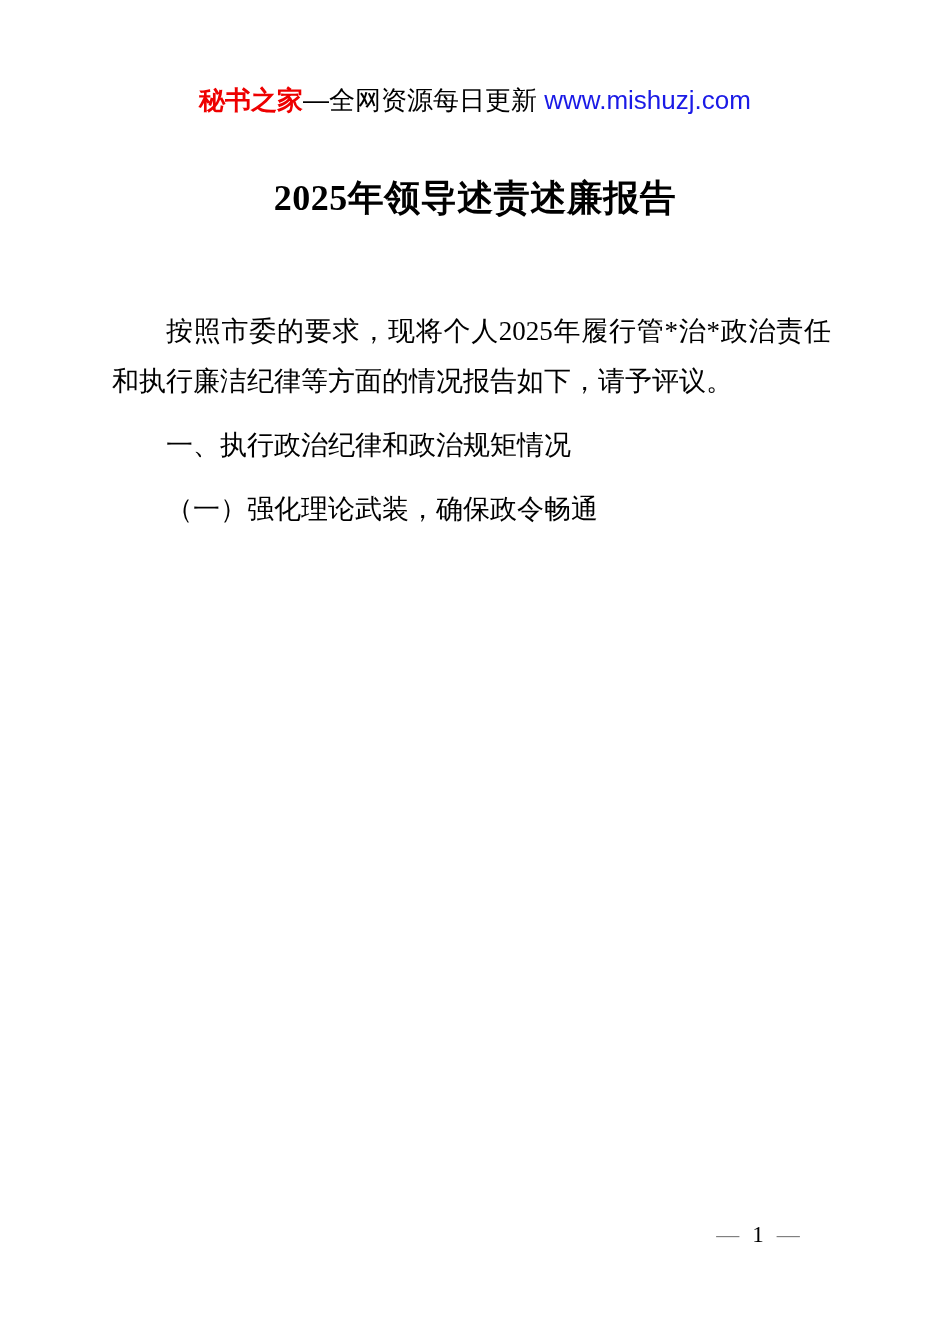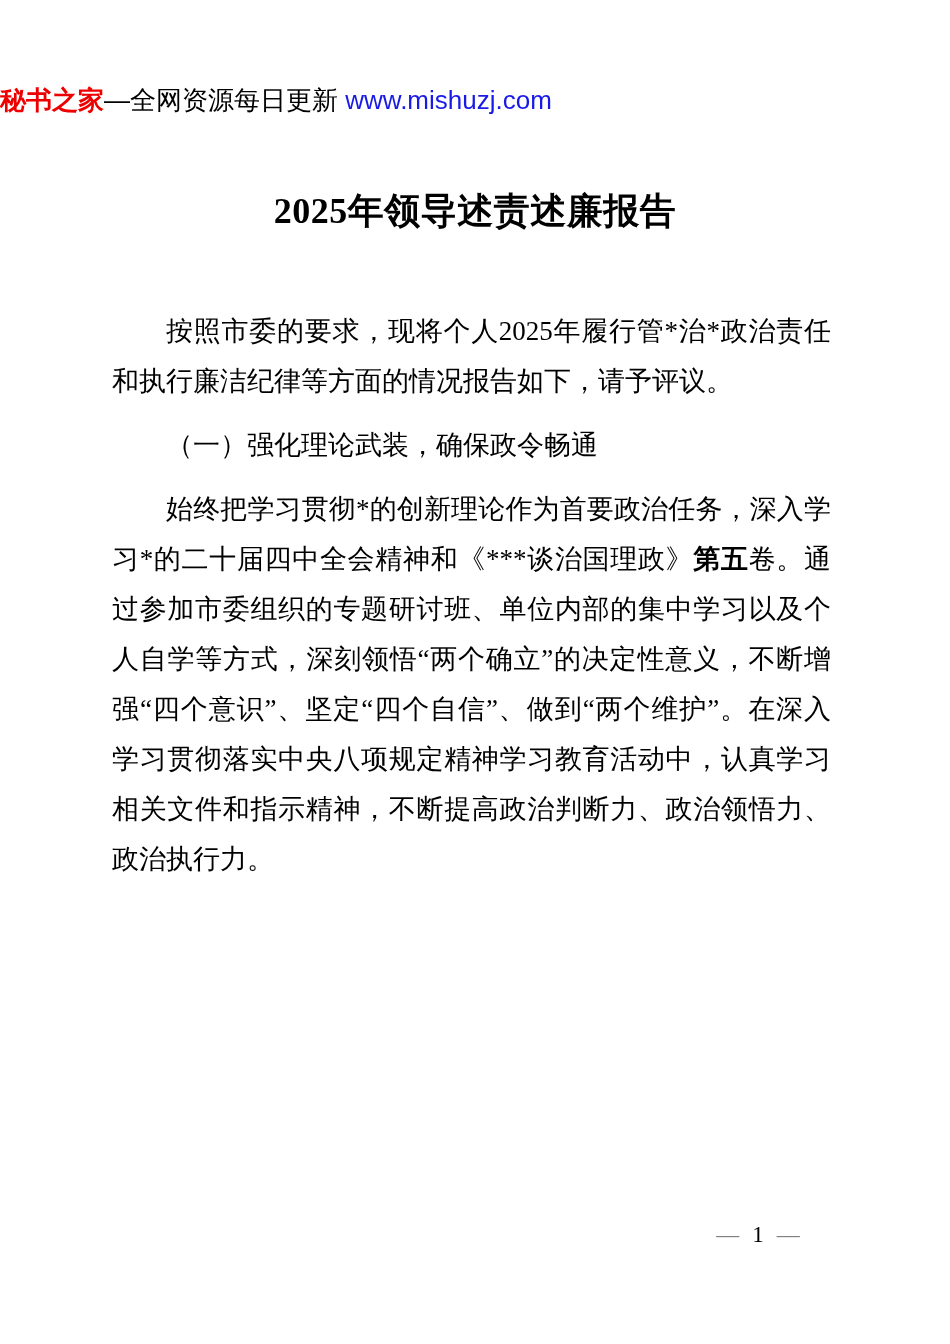--- a/index.html
+++ b/index.html
@@ -14,33 +14,33 @@
     color: #000000;
     font-family: "Liberation Serif", "DejaVu Sans", serif;
   }
 
   
   .doc-header {
     position: absolute;
     top: 84px;
     left: 0;
     width: 100%;
-    text-align: left;
+    text-align: center;
     font-size: 26px;
     line-height: 32px;
     font-family: "Liberation Sans", "DejaVu Sans", sans-serif;
     white-space: nowrap;
   }
   .brand { font-weight: bold; }
   .url   { }
 
   
   .doc-title {
     position: absolute;
-    top: 187px;
+    top: 174px;
     left: 0;
     width: 100%;
     text-align: center;
     font-size: 36px;
     line-height: 48px;
     font-weight: bold;
     letter-spacing: 0.5px;
   }
 
   
@@ -89,22 +89,22 @@
 
   <div class="doc-header">
     <span class="brand" style="color: rgb(238, 0, 0);">秘书之家</span><span>—全网资源每日更新 </span><span class="url" style="color: rgb(26, 26, 230);">www.mishuzj.com</span>
   </div>
 
   <div class="doc-title">2025年领导述责述廉报告</div>
 
   <div class="doc-body">
 
   <p class="paragraph"><span>按照市委的要求，现将个人2025年履行管*治*政治责任和执行廉洁纪律等方面的情况报告如下，请予评议。</span></p>
+      <p class="heading-level1"><span>一、执行政治纪律和政治规矩情况</span></p>
       <p class="heading-level2"><span>（一）强化理论武装，确保政令畅通</span></p>
-      <p class="paragraph"><span>始终把学习贯彻*的创新理论作为首要政治任务，深入学习*的二十届四中全会精神和《***谈治国理政》</span><span class="bold-run">第五</span><span>卷。通过参加市委组织的专题研讨班、单位内部的集中学习以及个人自学等方式，深刻领悟“两个确立”的决定性意义，不断增强“四个意识”、坚定“四个自信”、做到“两个维护”。在深入学习贯彻落实中央八项规定精神学习教育活动中，认真学习相关文件和指示精神，不断提高政治判断力、政治领悟力、政治执行力。</span></p>
     </div>
 
   <div class="doc-footer">
     <div class="footer-inner">
       <span class="footer-dash" style="color: rgb(128, 128, 128);">—</span>
       <span class="footer-number">1</span>
       <span class="footer-dash" style="color: rgb(128, 128, 128);">—</span>
     </div>
   </div>
 

